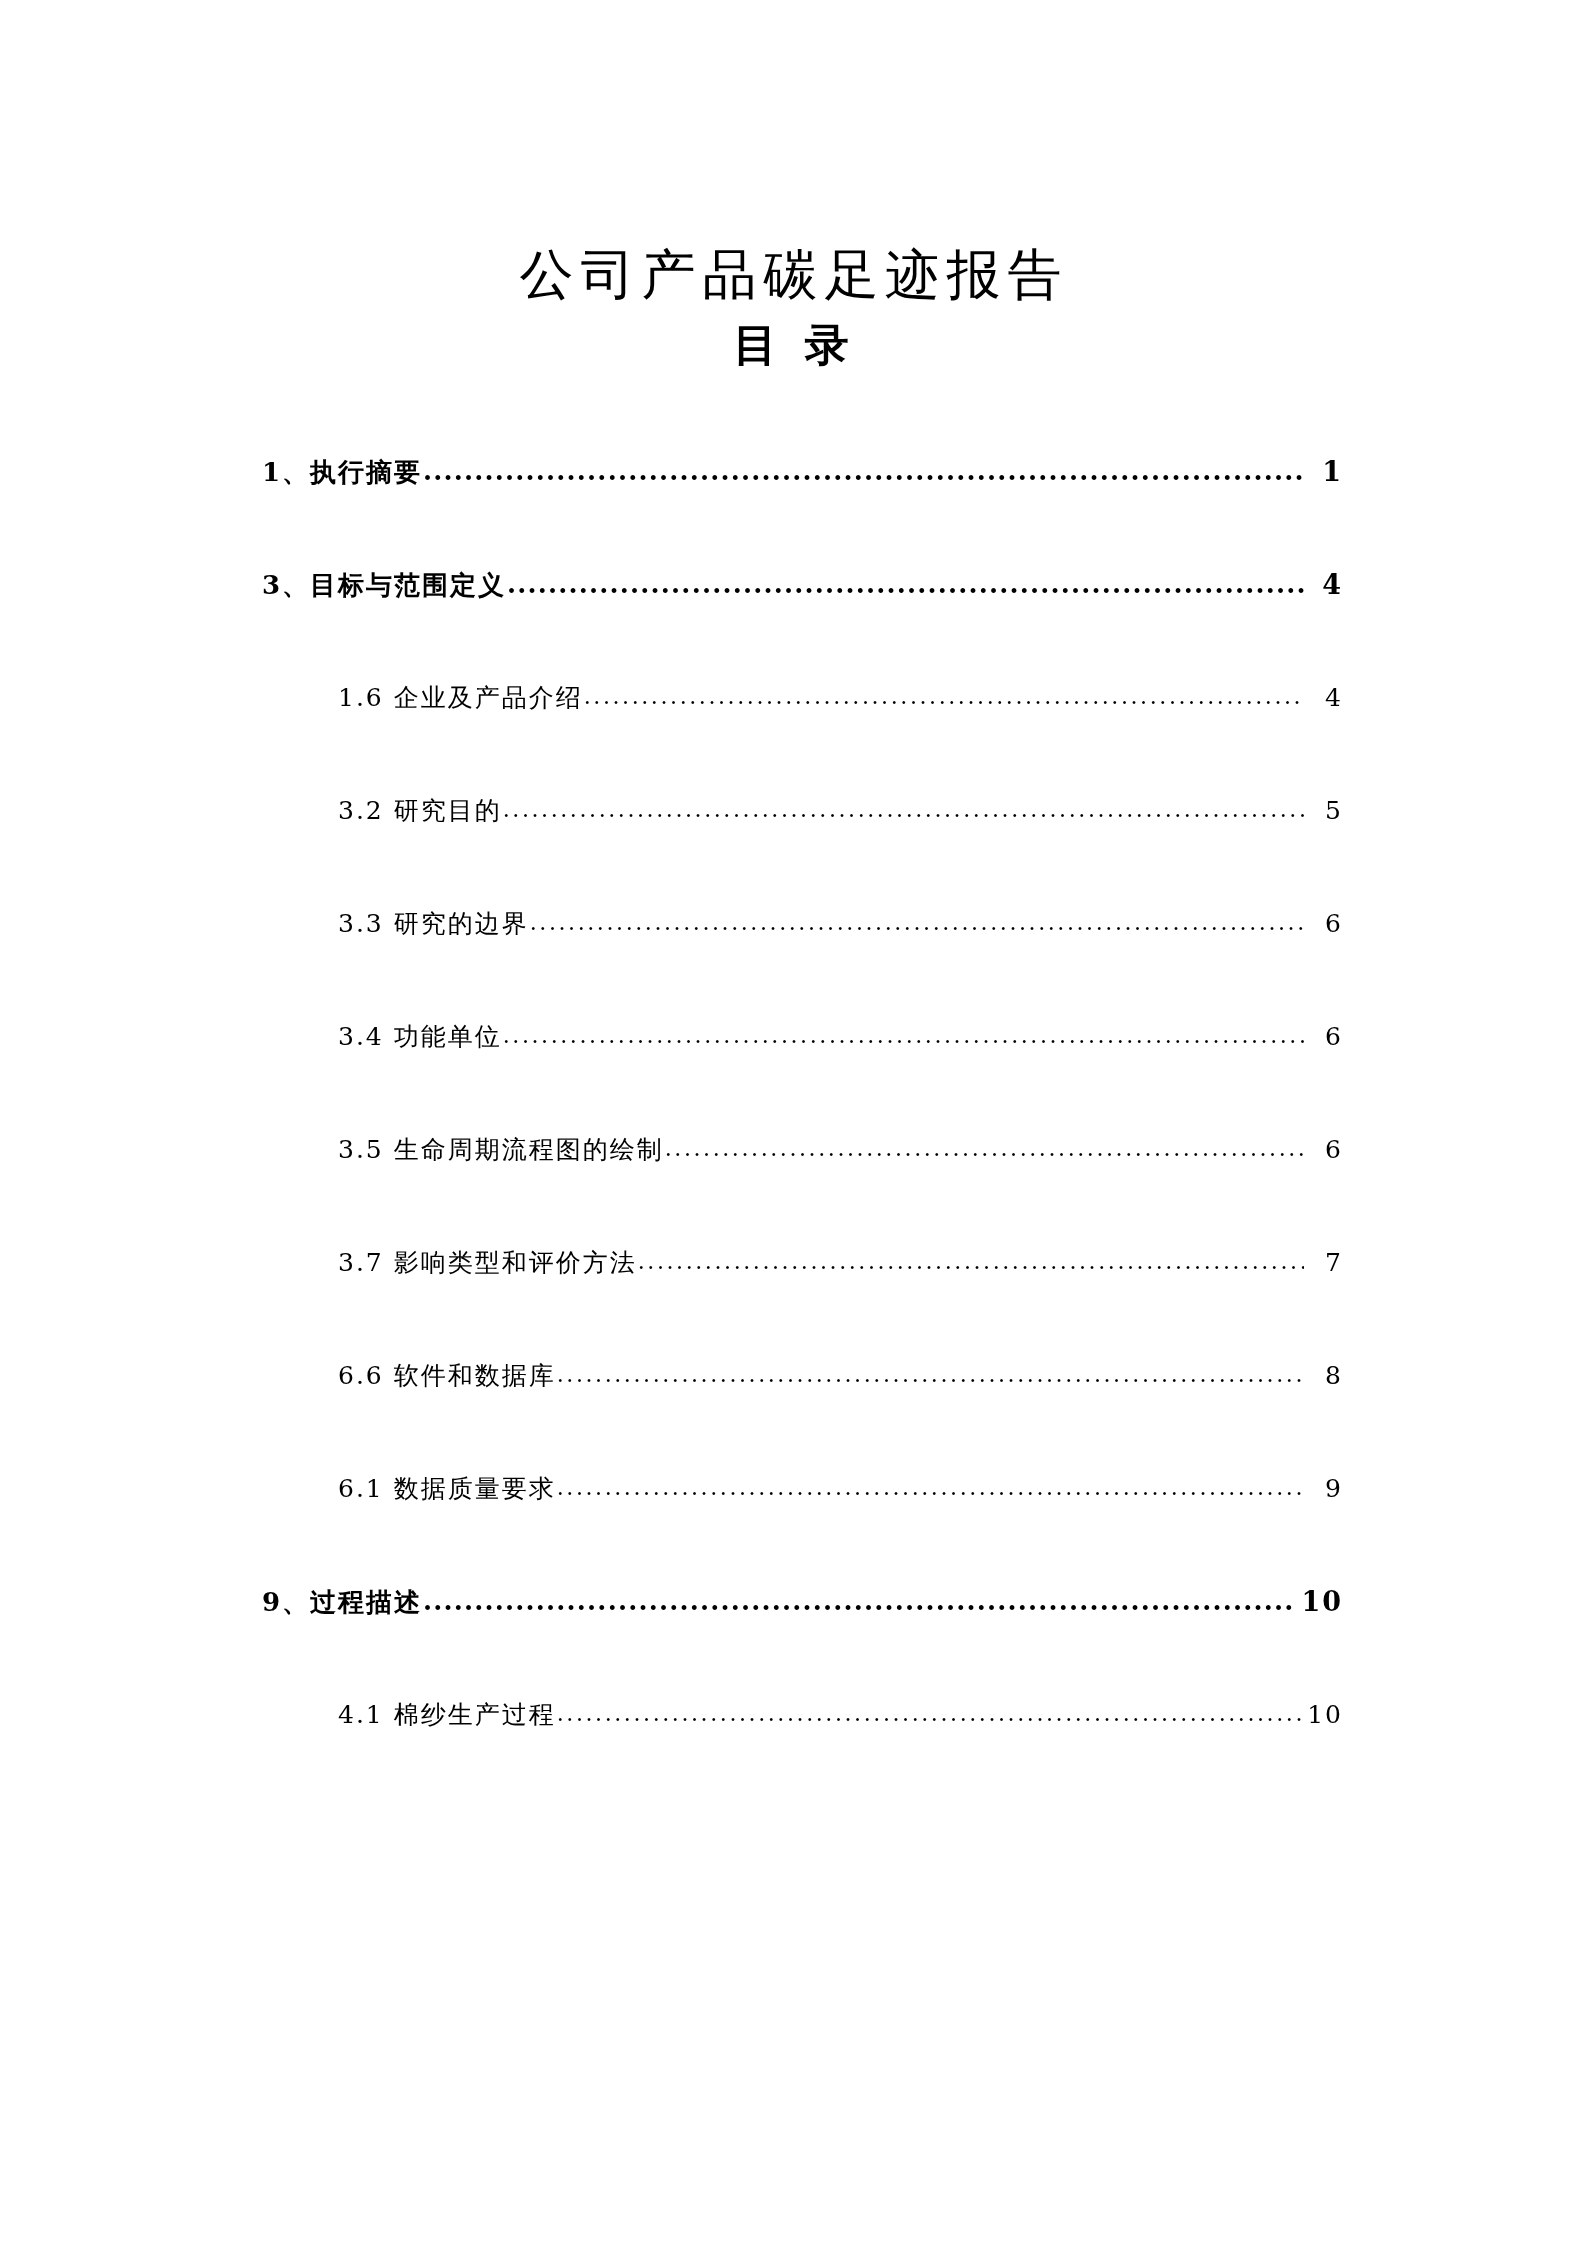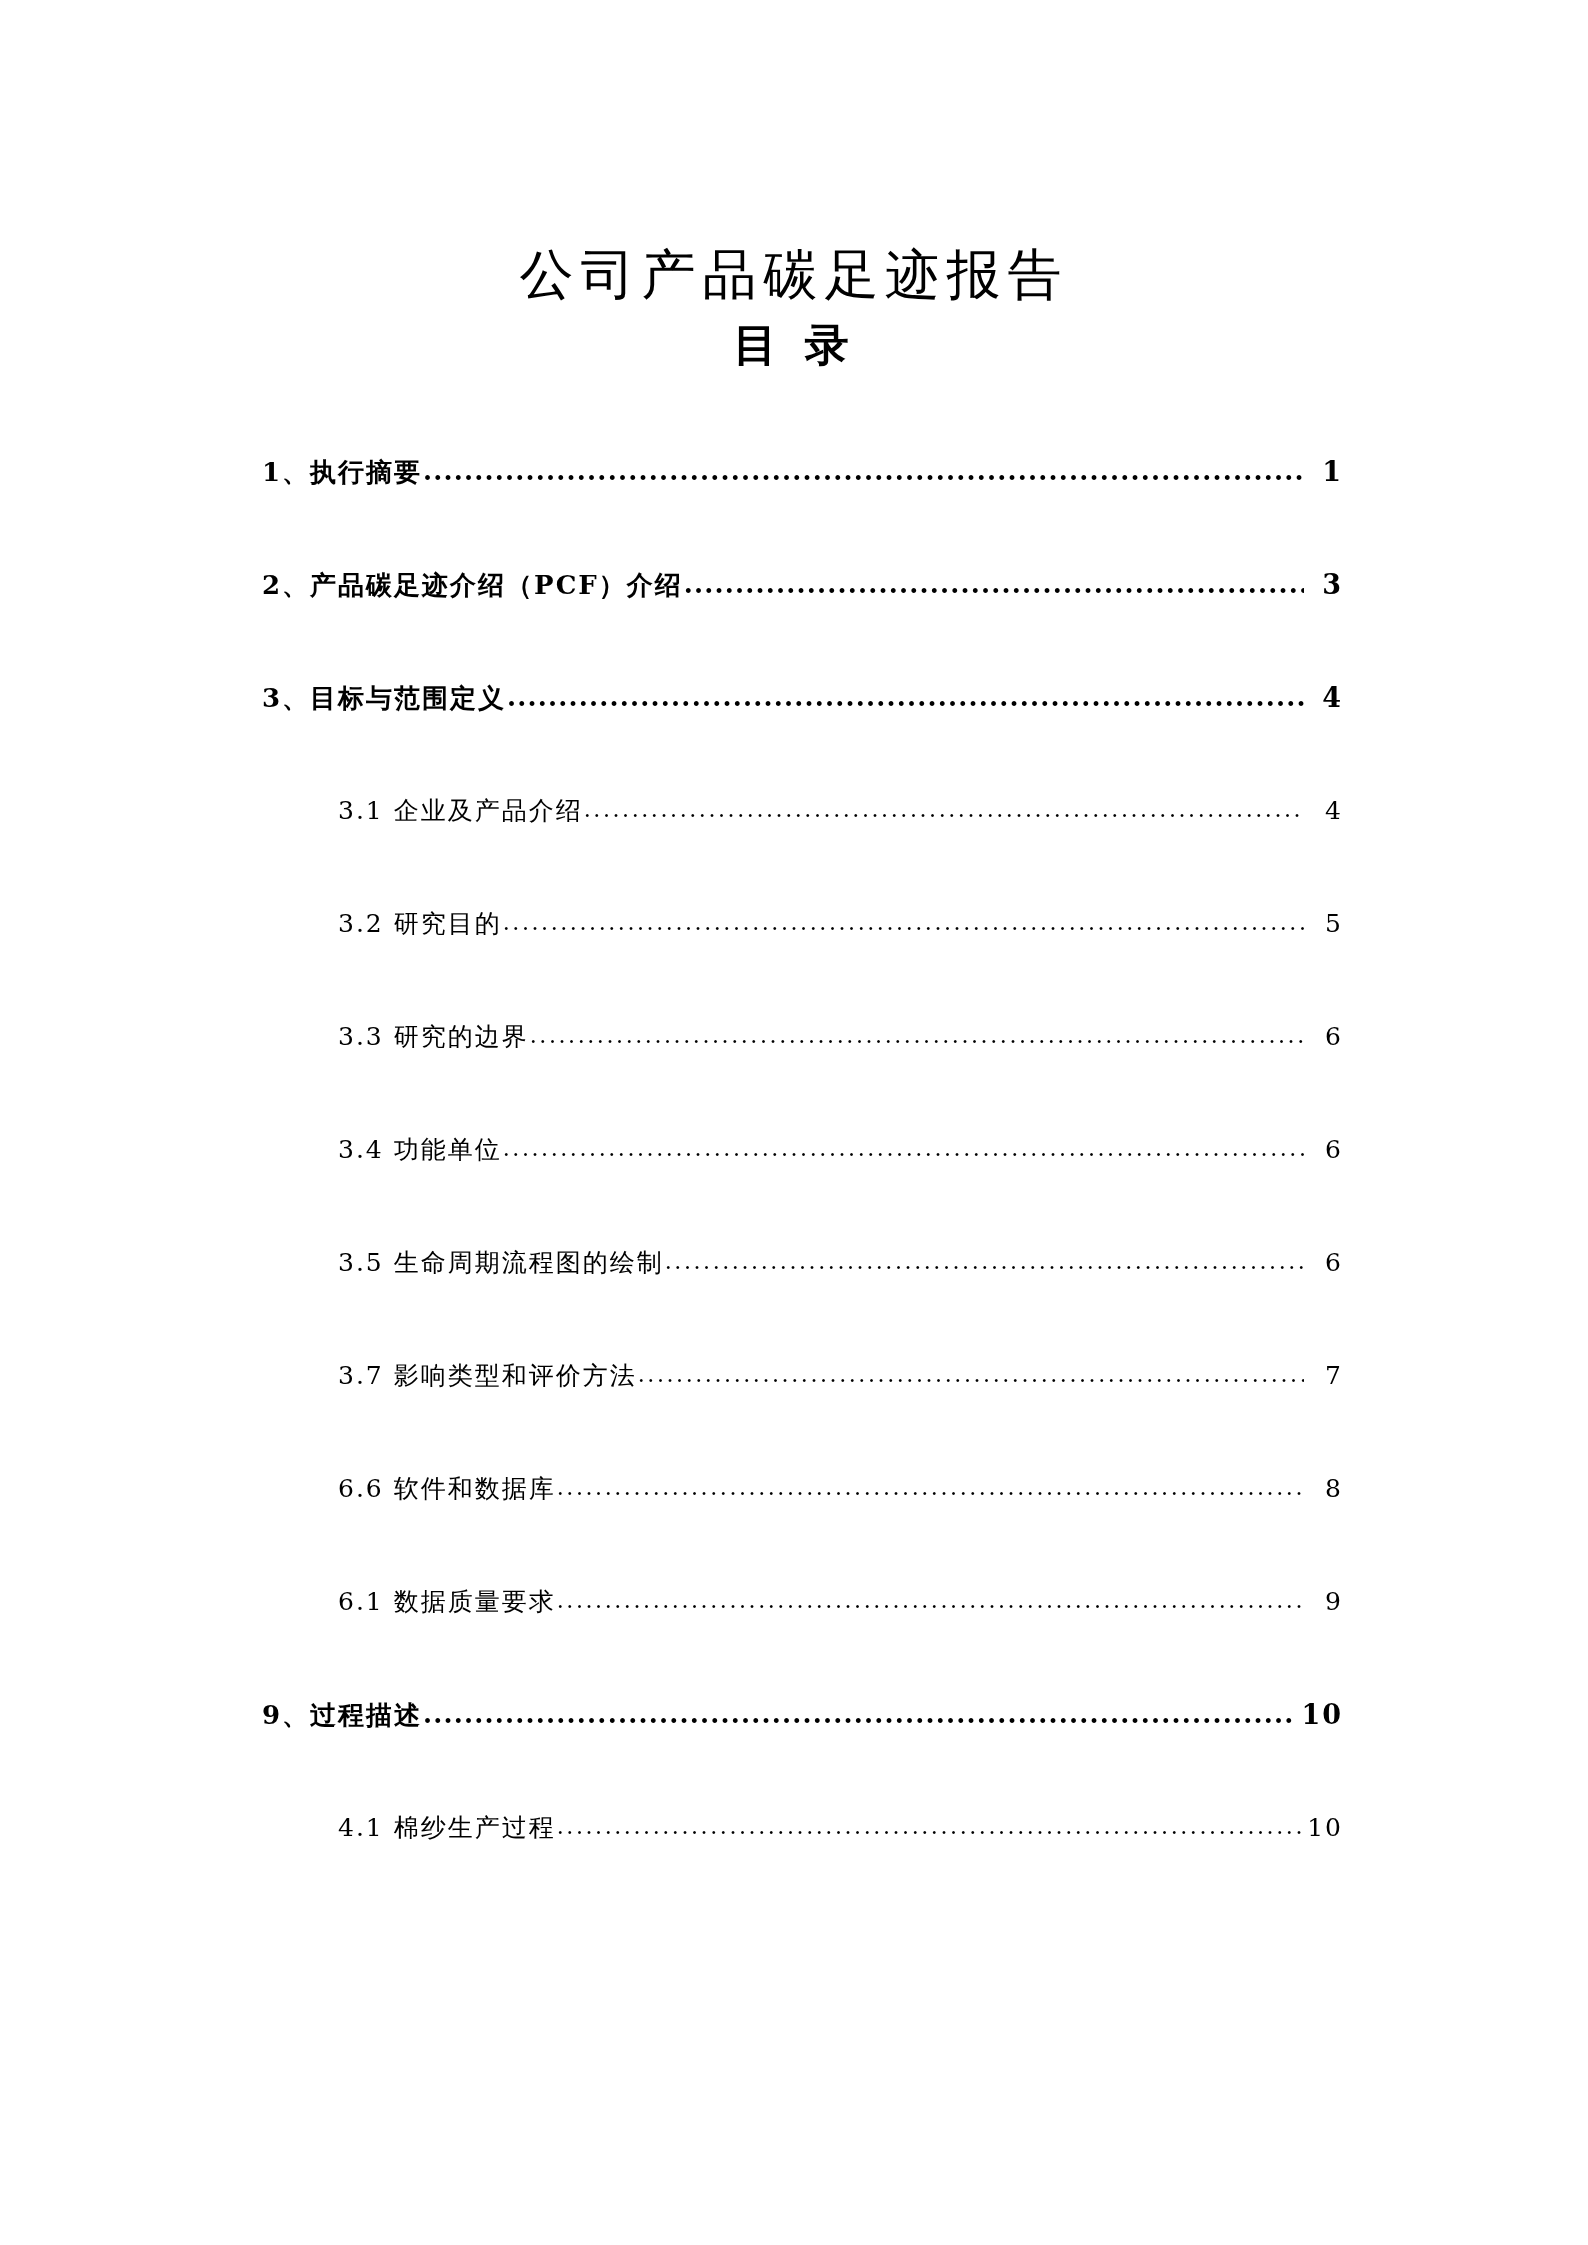--- a/index.html
+++ b/index.html
@@ -145,31 +145,26 @@
 
   <h2 class="doc-subtitle">目 录</h2>
 
   <nav class="toc" id="toc-list">
       <div class="toc-entry lvl1">
         <span class="label">1、执行摘要</span>
         <span class="leader"></span>
         <span class="page-no">1</span>
       </div>
       <div class="toc-entry lvl1">
-        <span class="label">2、产品碳足迹介绍（PCF）介绍</span>
-        <span class="leader"></span>
-        <span class="page-no">3</span>
-      </div>
-      <div class="toc-entry lvl1">
         <span class="label">3、目标与范围定义</span>
         <span class="leader"></span>
         <span class="page-no">4</span>
       </div>
       <div class="toc-entry lvl2">
-        <span class="label">3.1 企业及产品介绍</span>
+        <span class="label">1.6 企业及产品介绍</span>
         <span class="leader"></span>
         <span class="page-no">4</span>
       </div>
       <div class="toc-entry lvl2">
         <span class="label">3.2 研究目的</span>
         <span class="leader"></span>
         <span class="page-no">5</span>
       </div>
       <div class="toc-entry lvl2">
         <span class="label">3.3 研究的边界</span>

